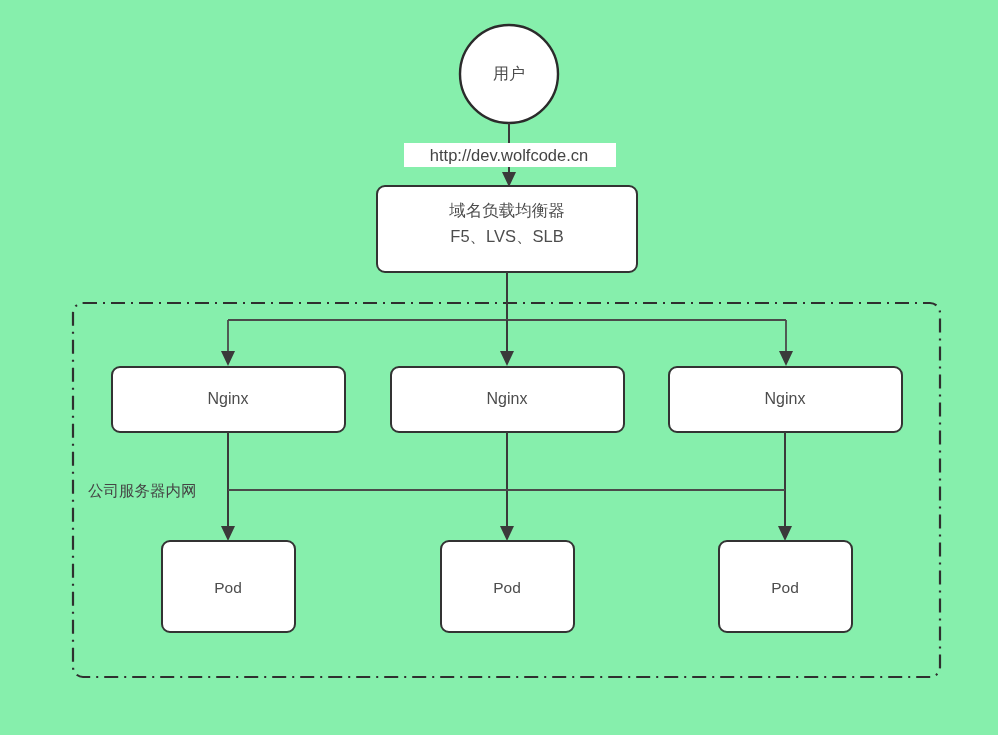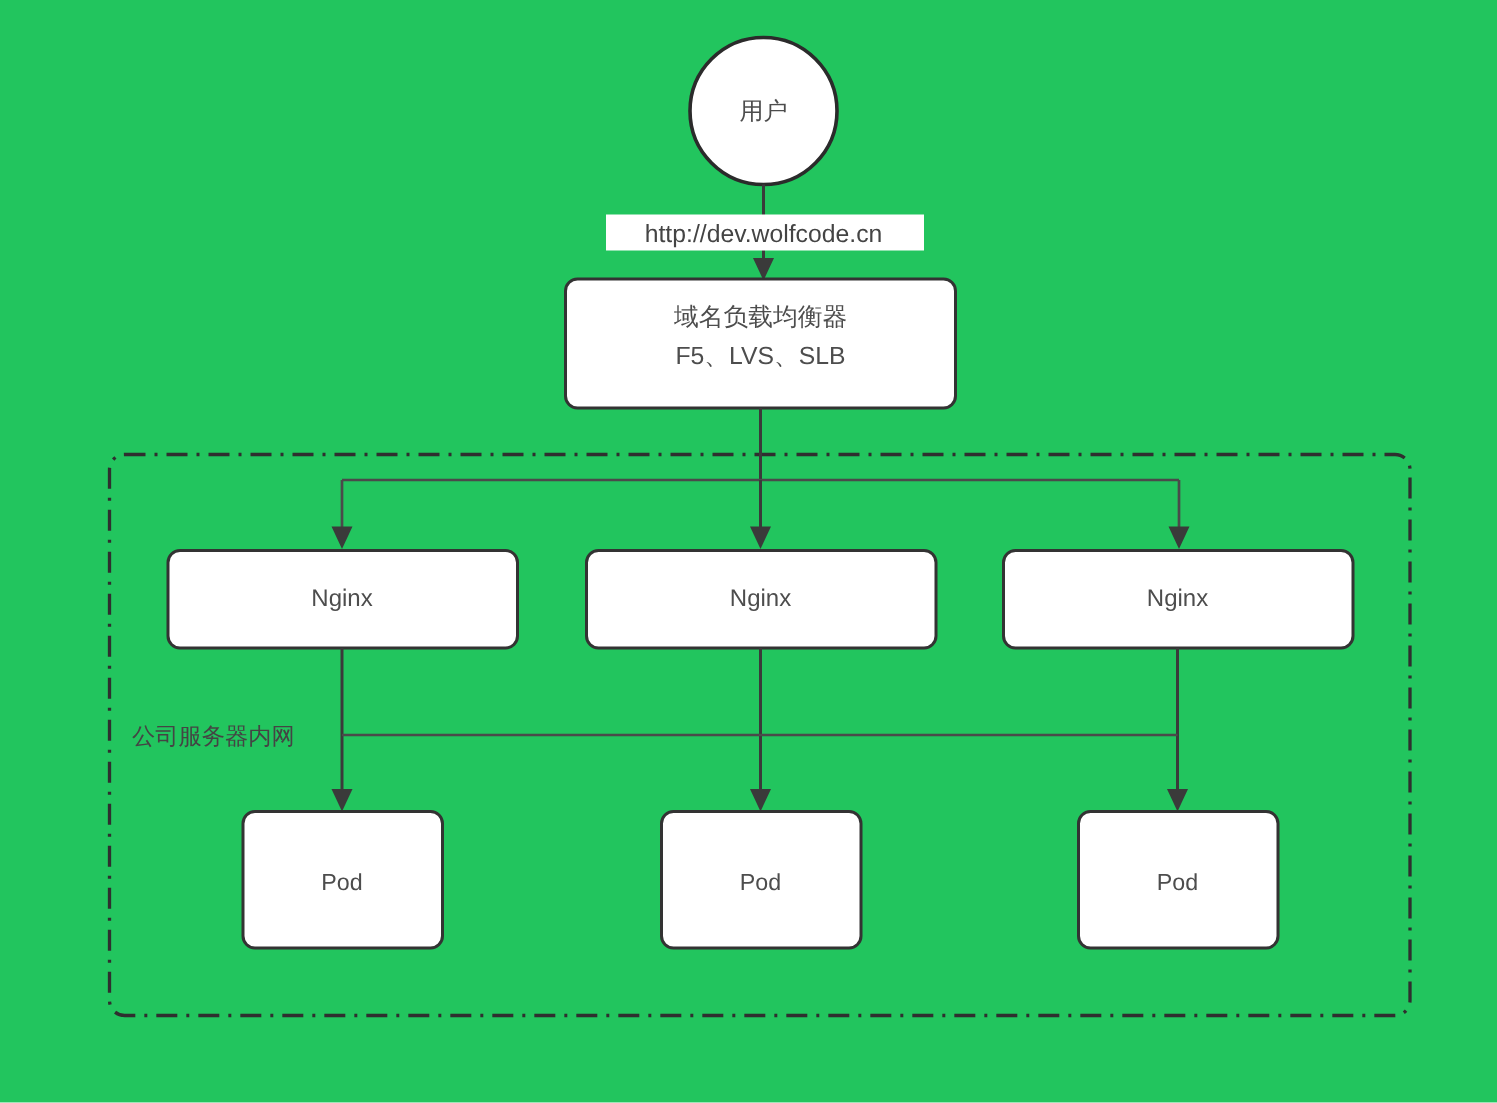--- a/index.html
+++ b/index.html
@@ -7,21 +7,21 @@
     padding: 0;
     background: #ffffff;
   }
   body {
     font-family: "Liberation Sans", "DejaVu Sans", sans-serif;
   }
   #canvas {
     position: relative;
     width: 998px;
     height: 735px;
-    background: #22c55e;
+    background: #86efac;
     overflow: hidden;
   }
   #diagram-svg {
     position: absolute;
     left: 0;
     top: 0;
   }
   .node-text {
     fill: #4d4d4d;
     font-family: "Liberation Sans", "DejaVu Sans", sans-serif;

